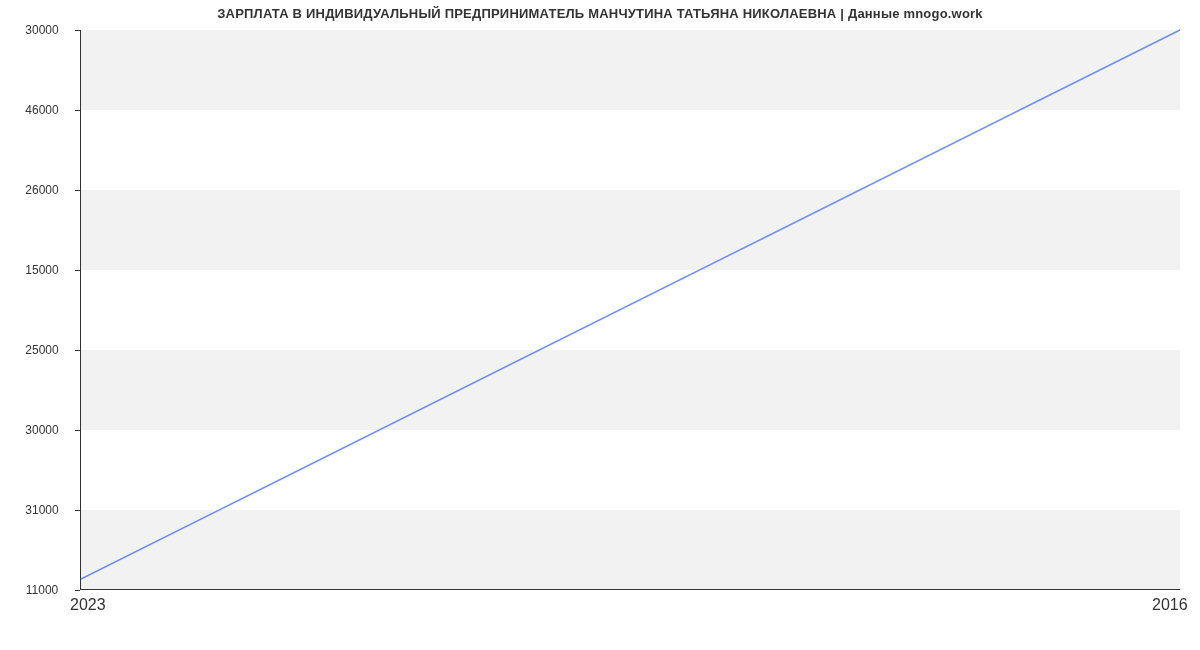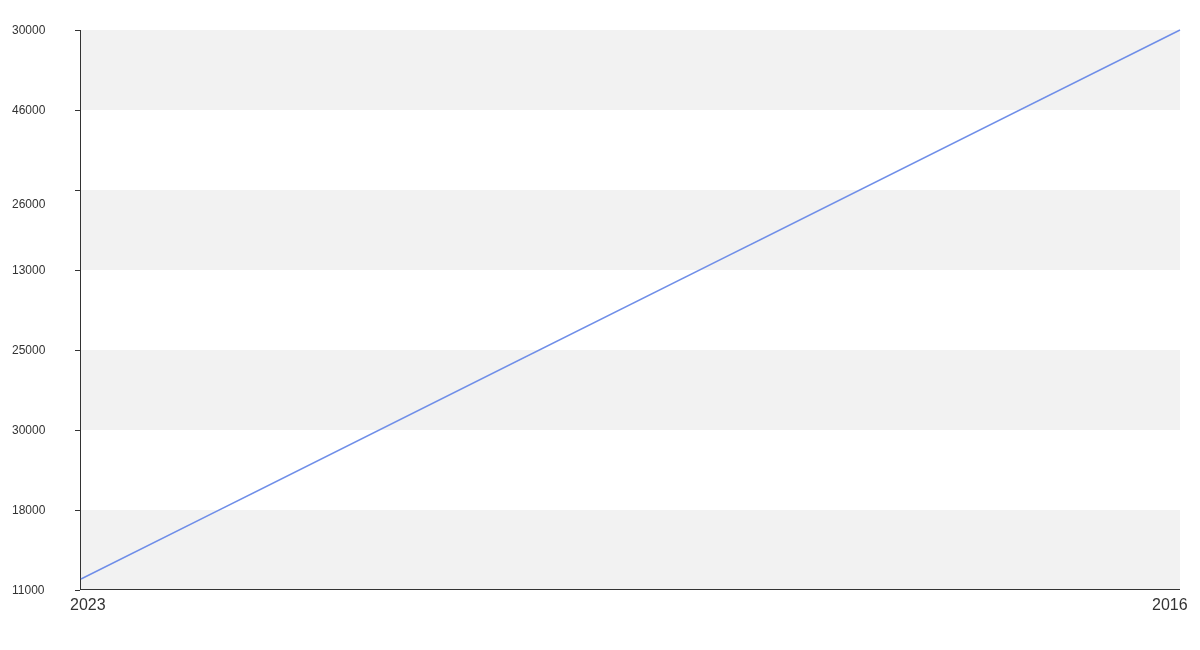--- a/index.html
+++ b/index.html
@@ -48,21 +48,21 @@
     left: 0;
     width: 100%;
     background: #f2f2f2;
   }
   .ytick-label {
     position: absolute;
     right: 1128px; 
     transform: translateY(-50%);
     font-size: 12px;
     color: #333;
-    text-align: left;
+    text-align: center;
     width: 60px;
   }
   .ytick-mark {
     position: absolute;
     left: 75px;
     width: 5px;
     height: 1px;
     background: #333;
   }
   .xtick-label {
@@ -83,27 +83,28 @@
     fill: none;
     stroke: #6f8ee8;
     stroke-width: 1.5;
   }
 </style>
 </head>
 <body>
 
 <div class="chart-wrap">
 
+  <div class="chart-title">ЗАРПЛАТА В ИНДИВИДУАЛЬНЫЙ ПРЕДПРИНИМАТЕЛЬ МАНЧУТИНА ТАТЬЯНА НИКОЛАЕВНА | Данные mnogo.work</div>
 
   <div class="ytick-label" style="top:590px">11000</div>
-  <div class="ytick-label" style="top:510px">18000</div>
+  <div class="ytick-label" style="top:510px">31000</div>
   <div class="ytick-label" style="top:430px">30000</div>
   <div class="ytick-label" style="top:350px">25000</div>
-  <div class="ytick-label" style="top:270px">13000</div>
-  <div class="ytick-label" style="top:204px">26000</div>
+  <div class="ytick-label" style="top:270px">15000</div>
+  <div class="ytick-label" style="top:190px">26000</div>
   <div class="ytick-label" style="top:110px">46000</div>
   <div class="ytick-label" style="top:30px">30000</div>
 
   <div class="ytick-mark" style="top:590px"></div>
   <div class="ytick-mark" style="top:510px"></div>
   <div class="ytick-mark" style="top:430px"></div>
   <div class="ytick-mark" style="top:350px"></div>
   <div class="ytick-mark" style="top:270px"></div>
   <div class="ytick-mark" style="top:190px"></div>
   <div class="ytick-mark" style="top:110px"></div>

